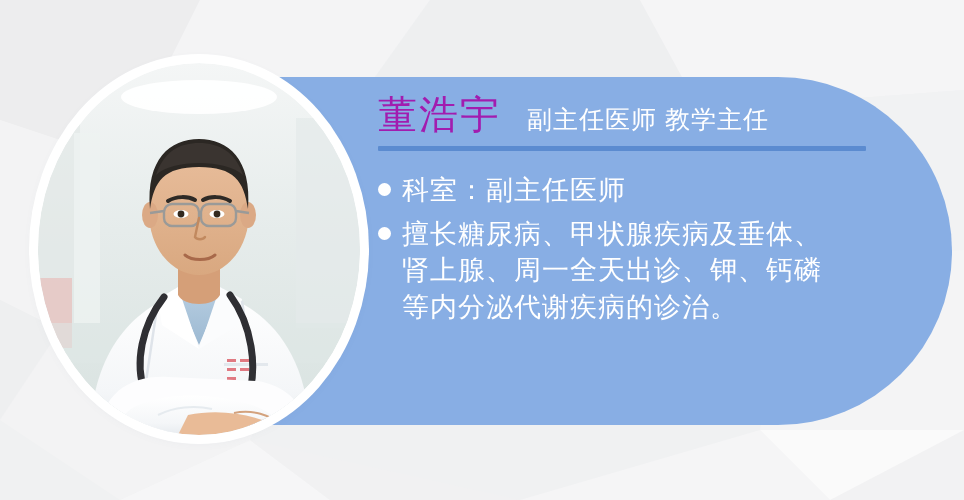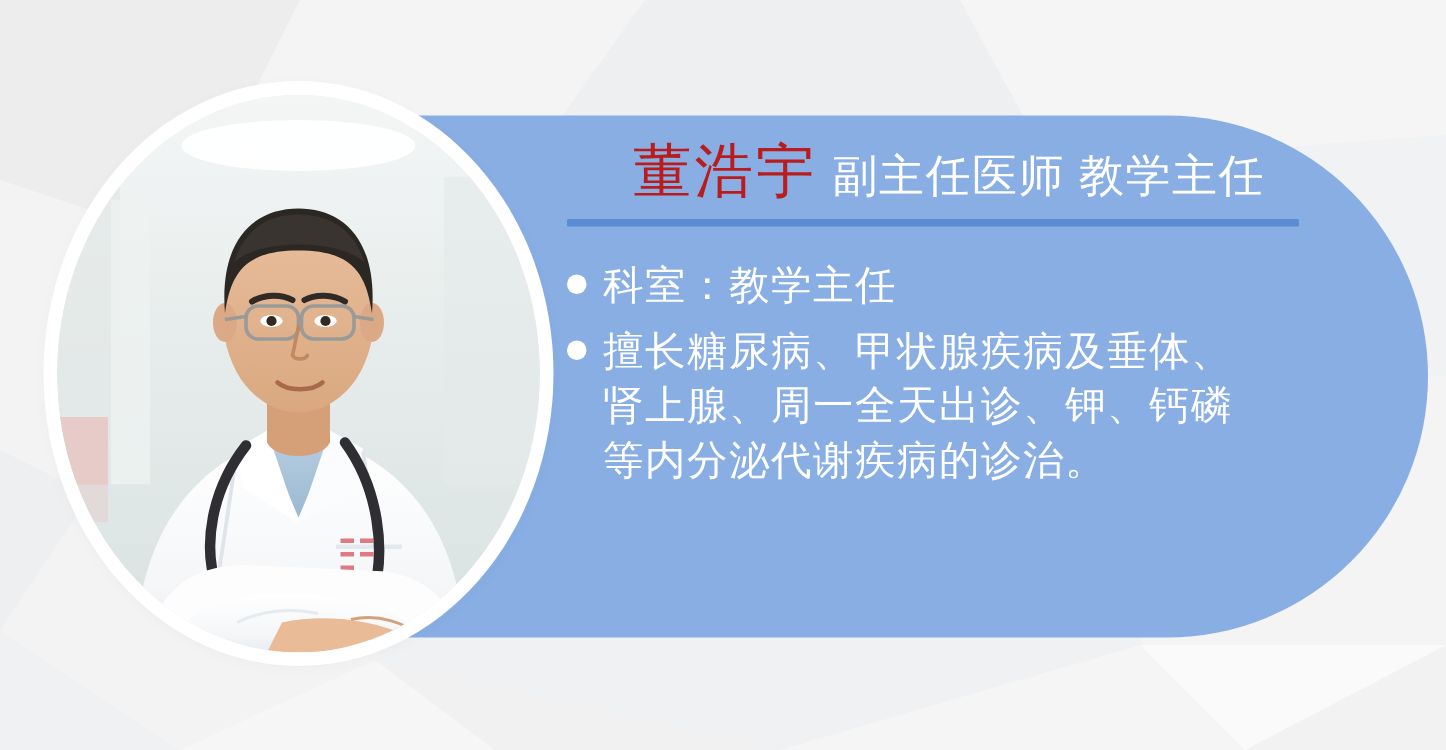--- a/index.html
+++ b/index.html
@@ -73,28 +73,27 @@
 
   .name-row {
     display: flex;
     align-items: baseline;
     white-space: nowrap;
     line-height: 1;
   }
   .doctor-name {
     font-size: 39px;
     letter-spacing: 2px;
-    color: #b91c1c;
+    color: #a21caf;
     font-weight: 400;
-    margin-left: 44px;
   }
   .doctor-title {
-    font-size: 30px;
+    font-size: 25px;
     letter-spacing: 1px;
-    margin-left: 10px;
+    margin-left: 26px;
     color: #ffffff;
     font-weight: 400;
   }
 
   .divider {
     margin-top: 12px;
     width: 488px;
     height: 5px;
     background: #5b8bd0;
     border-radius: 1px;
@@ -265,21 +264,21 @@
     <div class="name-row">
       <span class="doctor-name">董浩宇</span>
       <span class="doctor-title">副主任医师 教学主任</span>
     </div>
 
     <div class="divider"></div>
 
     <ul class="bullets">
       <li class="bullet-item">
         <span class="dot"></span>
-        <span class="bullet-text">科室：教学主任</span>
+        <span class="bullet-text">科室：副主任医师</span>
       </li>
       <li class="bullet-item">
         <span class="dot"></span>
         <span class="bullet-text">擅长糖尿病、甲状腺疾病及垂体、
 肾上腺、周一全天出诊、钾、钙磷
 等内分泌代谢疾病的诊治。</span>
       </li>
     </ul>
 
   </div>

